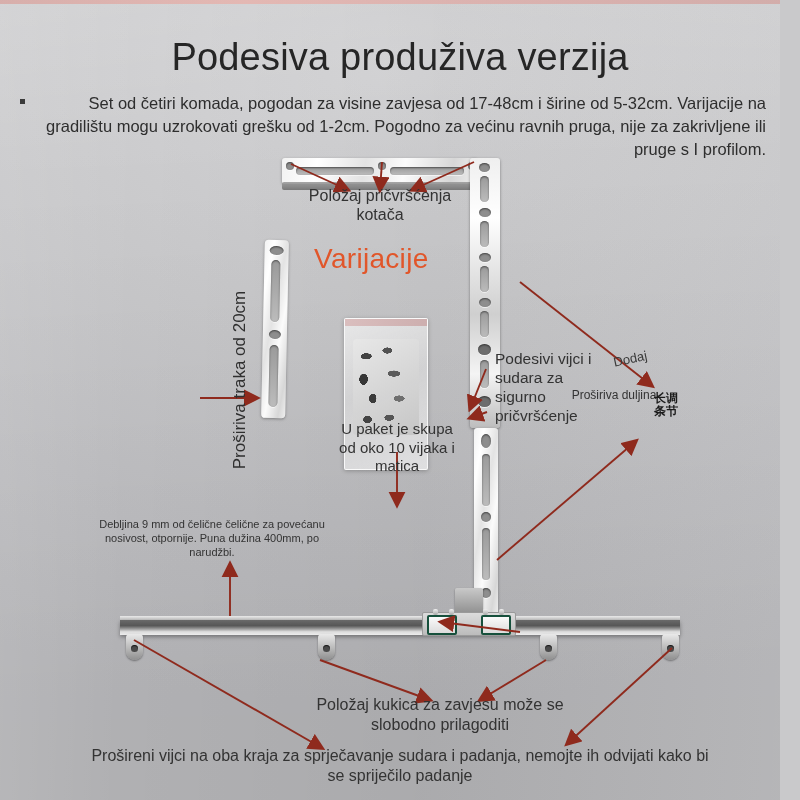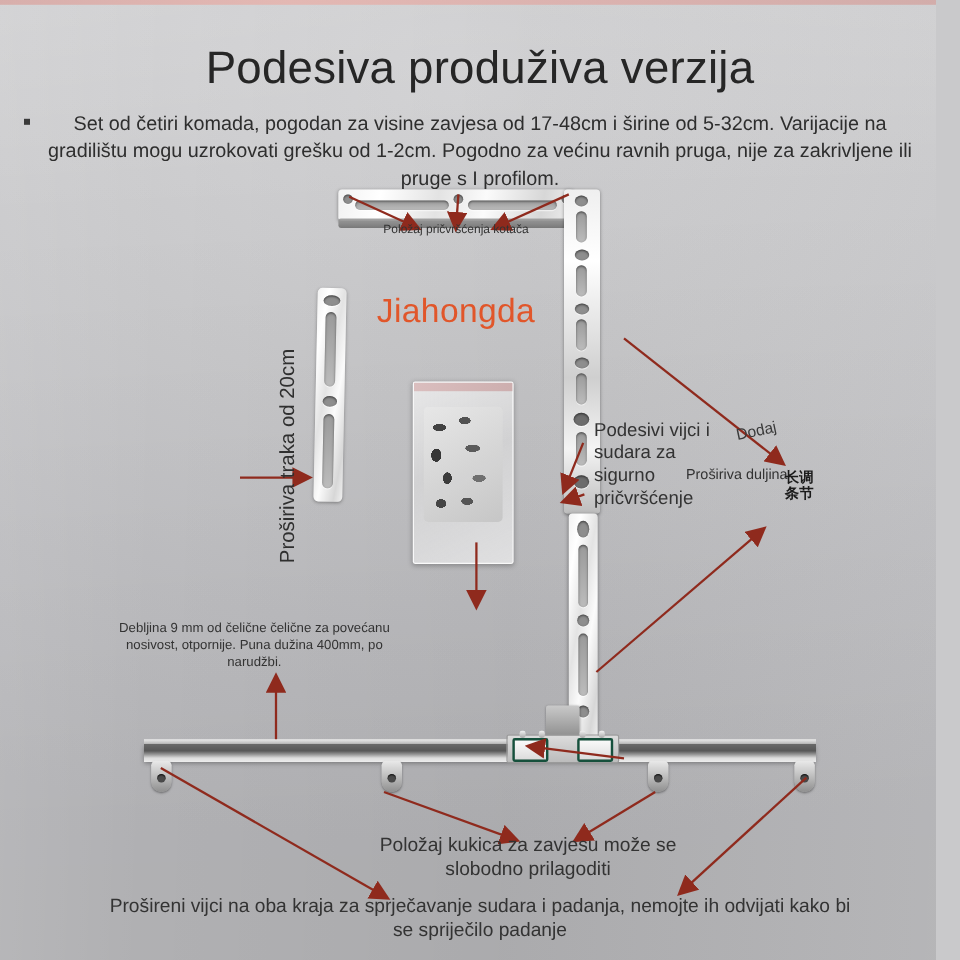--- a/index.html
+++ b/index.html
@@ -21,27 +21,27 @@
     mix-blend-mode:normal;}
   .toppink{position:absolute;left:0;top:0;width:800px;height:4px;
     background:linear-gradient(90deg,#d8a8a4,#e6b3ad 30%,#ddada9 60%,#d2a6a3);opacity:.85;}
 
   
   .title{
     position:absolute;left:0;top:36px;width:800px;text-align:center;
     font-size:38px;color:#262626;letter-spacing:.2px;
   }
   .lead{
-    position:absolute;left:34px;top:92px;width:732px;text-align:center;
+    position:absolute;left:34px;top:92px;width:732px;text-align:right;
     font-size:16.5px;line-height:1.38;color:#2e2e2e;
   }
   .bullet{position:absolute;left:20px;top:99px;width:5px;height:5px;background:#3a3a3a;}
 
   .anno{position:absolute;color:#333;text-align:center;line-height:1.2;}
-  .a-wheel{left:300px;top:186px;width:160px;font-size:10px;}
+  .a-wheel{left:300px;top:186px;width:160px;font-size:16px;}
   .brand{position:absolute;left:314px;top:243px;font-size:28px;color:#e1562a;letter-spacing:.3px;}
   .a-strip{
     position:absolute;left:110px;top:370px;width:260px;font-size:17px;color:#2f2f2f;
     transform:rotate(-90deg);transform-origin:center;text-align:center;white-space:nowrap;
   }
   .a-screws{left:495px;top:350px;width:112px;font-size:15.5px;line-height:1.22;text-align:left;}
   .a-bag{left:337px;top:420px;width:120px;font-size:15px;line-height:1.24;}
   .a-thick{left:92px;top:518px;width:240px;font-size:11px;line-height:1.26;}
   .a-color{left:348px;top:510px;width:84px;font-size:13.5px;line-height:1.22;}
   .a-dodaj{position:absolute;left:612px;top:355px;font-size:13px;color:#3a3a3a;
@@ -223,23 +223,24 @@
       <path d="M134,640 L322,748"></path>
       <path d="M672,648 L567,744"></path>
     </g>
   </svg>
 
   <div class="title">Podesiva produživa verzija</div>
   <div class="bullet"></div>
   <div class="lead">Set od četiri komada, pogodan za visine zavjesa od 17-48cm i širine od 5-32cm. Varijacije na gradilištu mogu uzrokovati grešku od 1-2cm. Pogodno za većinu ravnih pruga, nije za zakrivljene ili pruge s I profilom.</div>
 
   <div class="anno a-wheel">Položaj pričvršćenja kotača</div>
-  <div class="brand">Jiahongda</div>
+  <div class="brand">Varijacije</div>
   <div class="a-strip">Proširiva traka od 20cm</div>
   <div class="anno a-screws">Podesivi vijci i sudara za sigurno pričvršćenje</div>
+  <div class="anno a-bag">U paket je skupa od oko 10 vijaka i matica</div>
   <div class="anno a-thick">Debljina 9 mm od čelične čelične za povećanu nosivost, otpornije. Puna dužina 400mm, po narudžbi.</div>
   <div class="a-dodaj">Dodaj</div>
   <div class="anno a-ext">Proširiva duljina</div>
   <div class="cn">
     <div>长调</div>
     <div>条节</div>
   </div>
   <div class="anno a-bolts">Prošireni vijci na oba kraja za sprječavanje sudara i padanja, nemojte ih odvijati kako bi se spriječilo padanje</div>
   <div class="anno a-hooks">Položaj kukica za zavjesu može se slobodno prilagoditi</div>
 

